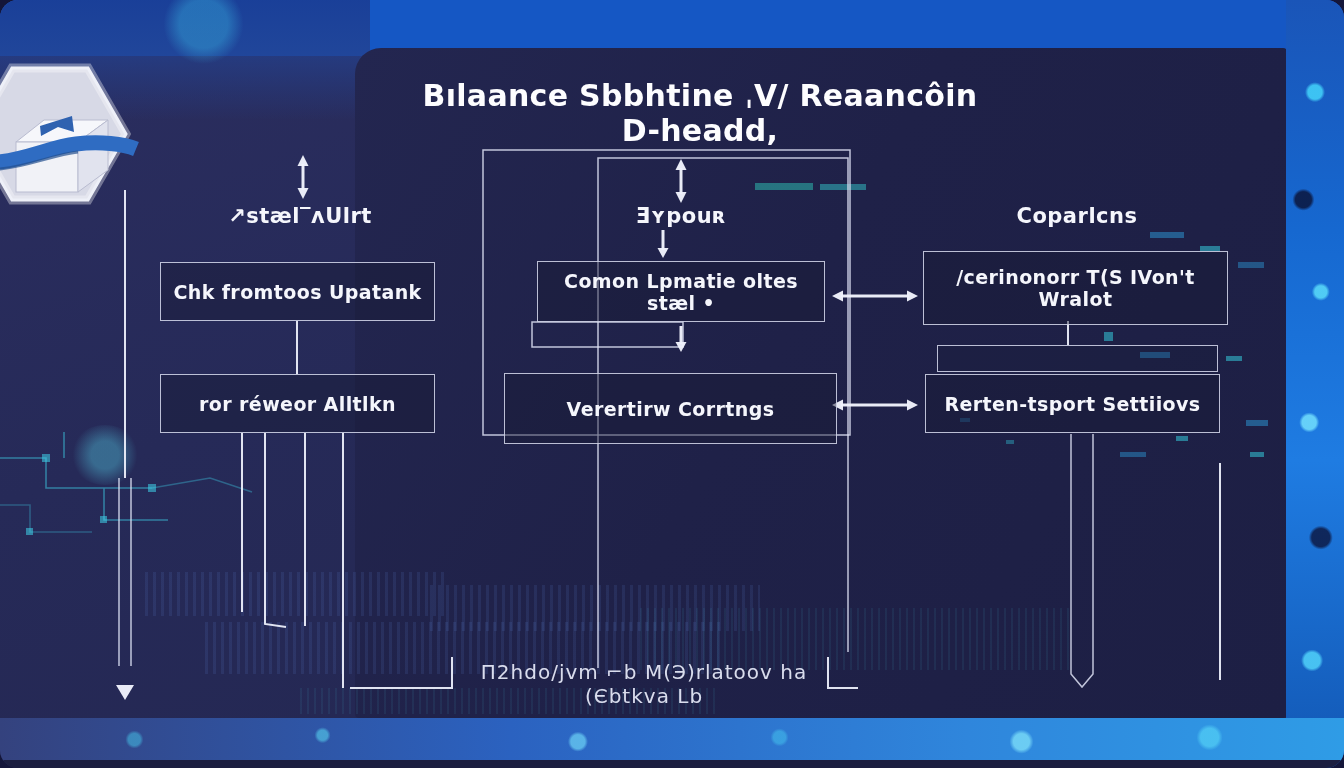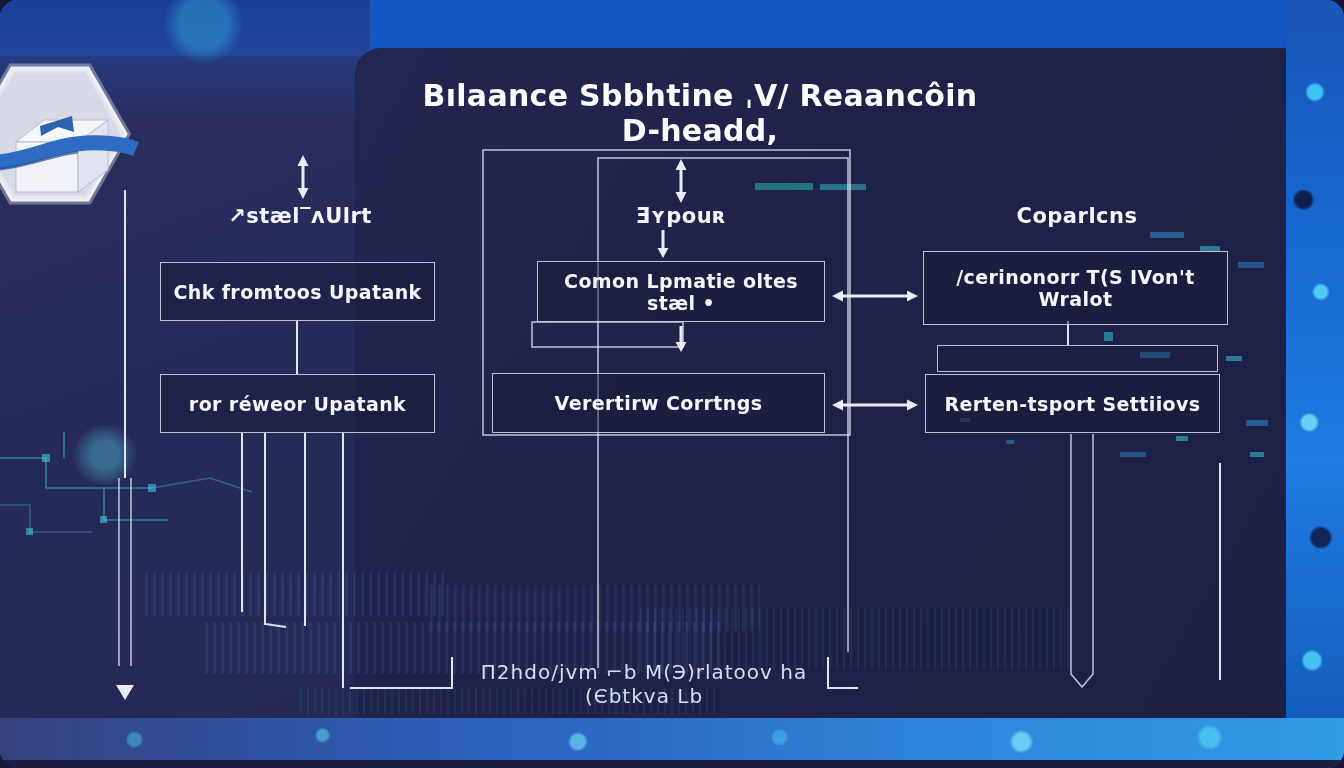--- a/index.html
+++ b/index.html
@@ -223,23 +223,23 @@
     </svg>
   </div>
 
   <div class="title">Bılaance Sbbhtine ˌV/ Reaancôin D-headd,</div>
 
   <div class="heading" style="left:170px;top:204px;width:260px;">↗stæl‾ʌUlrt</div>
   <div class="heading" style="left:556px;top:204px;width:250px;text-align:center;">Ǝʏpouʀ</div>
   <div class="heading" style="left:952px;top:204px;width:250px;">Coparlcns</div>
 
   <div class="node" style="left:160px;top:262px;width:275px;height:59px;">Chk fromtoos Upatank</div>
-  <div class="node" style="left:160px;top:374px;width:275px;height:59px;">ror réweor Upatank</div>
+  <div class="node" style="left:160px;top:374px;width:275px;height:59px;">ror réweor Alltlkn</div>
   <div class="node" style="left:537px;top:261px;width:288px;height:61px;">Comon Lpmatie oltes stæl •</div>
-  <div class="node" style="left:492px;top:373px;width:333px;height:60px;">Verertirw Corrtngs</div>
+  <div class="node" style="left:504px;top:373px;width:333px;height:71px;">Verertirw Corrtngs</div>
   <div class="node" style="left:923px;top:251px;width:305px;height:74px;">/cerinonorr T(S IVon't Wralot</div>
   <div class="node empty" style="left:937px;top:345px;width:281px;height:27px;"></div>
   <div class="node" style="left:925px;top:374px;width:295px;height:59px;">Rerten-tsport Settiiovs</div>
 
   <div class="footer-text">П2hdo/jvm ⌐b M(Э)rlatoov ha (Єbtkva Lb</div>
 
 
 </div>
 
 </body></html>

